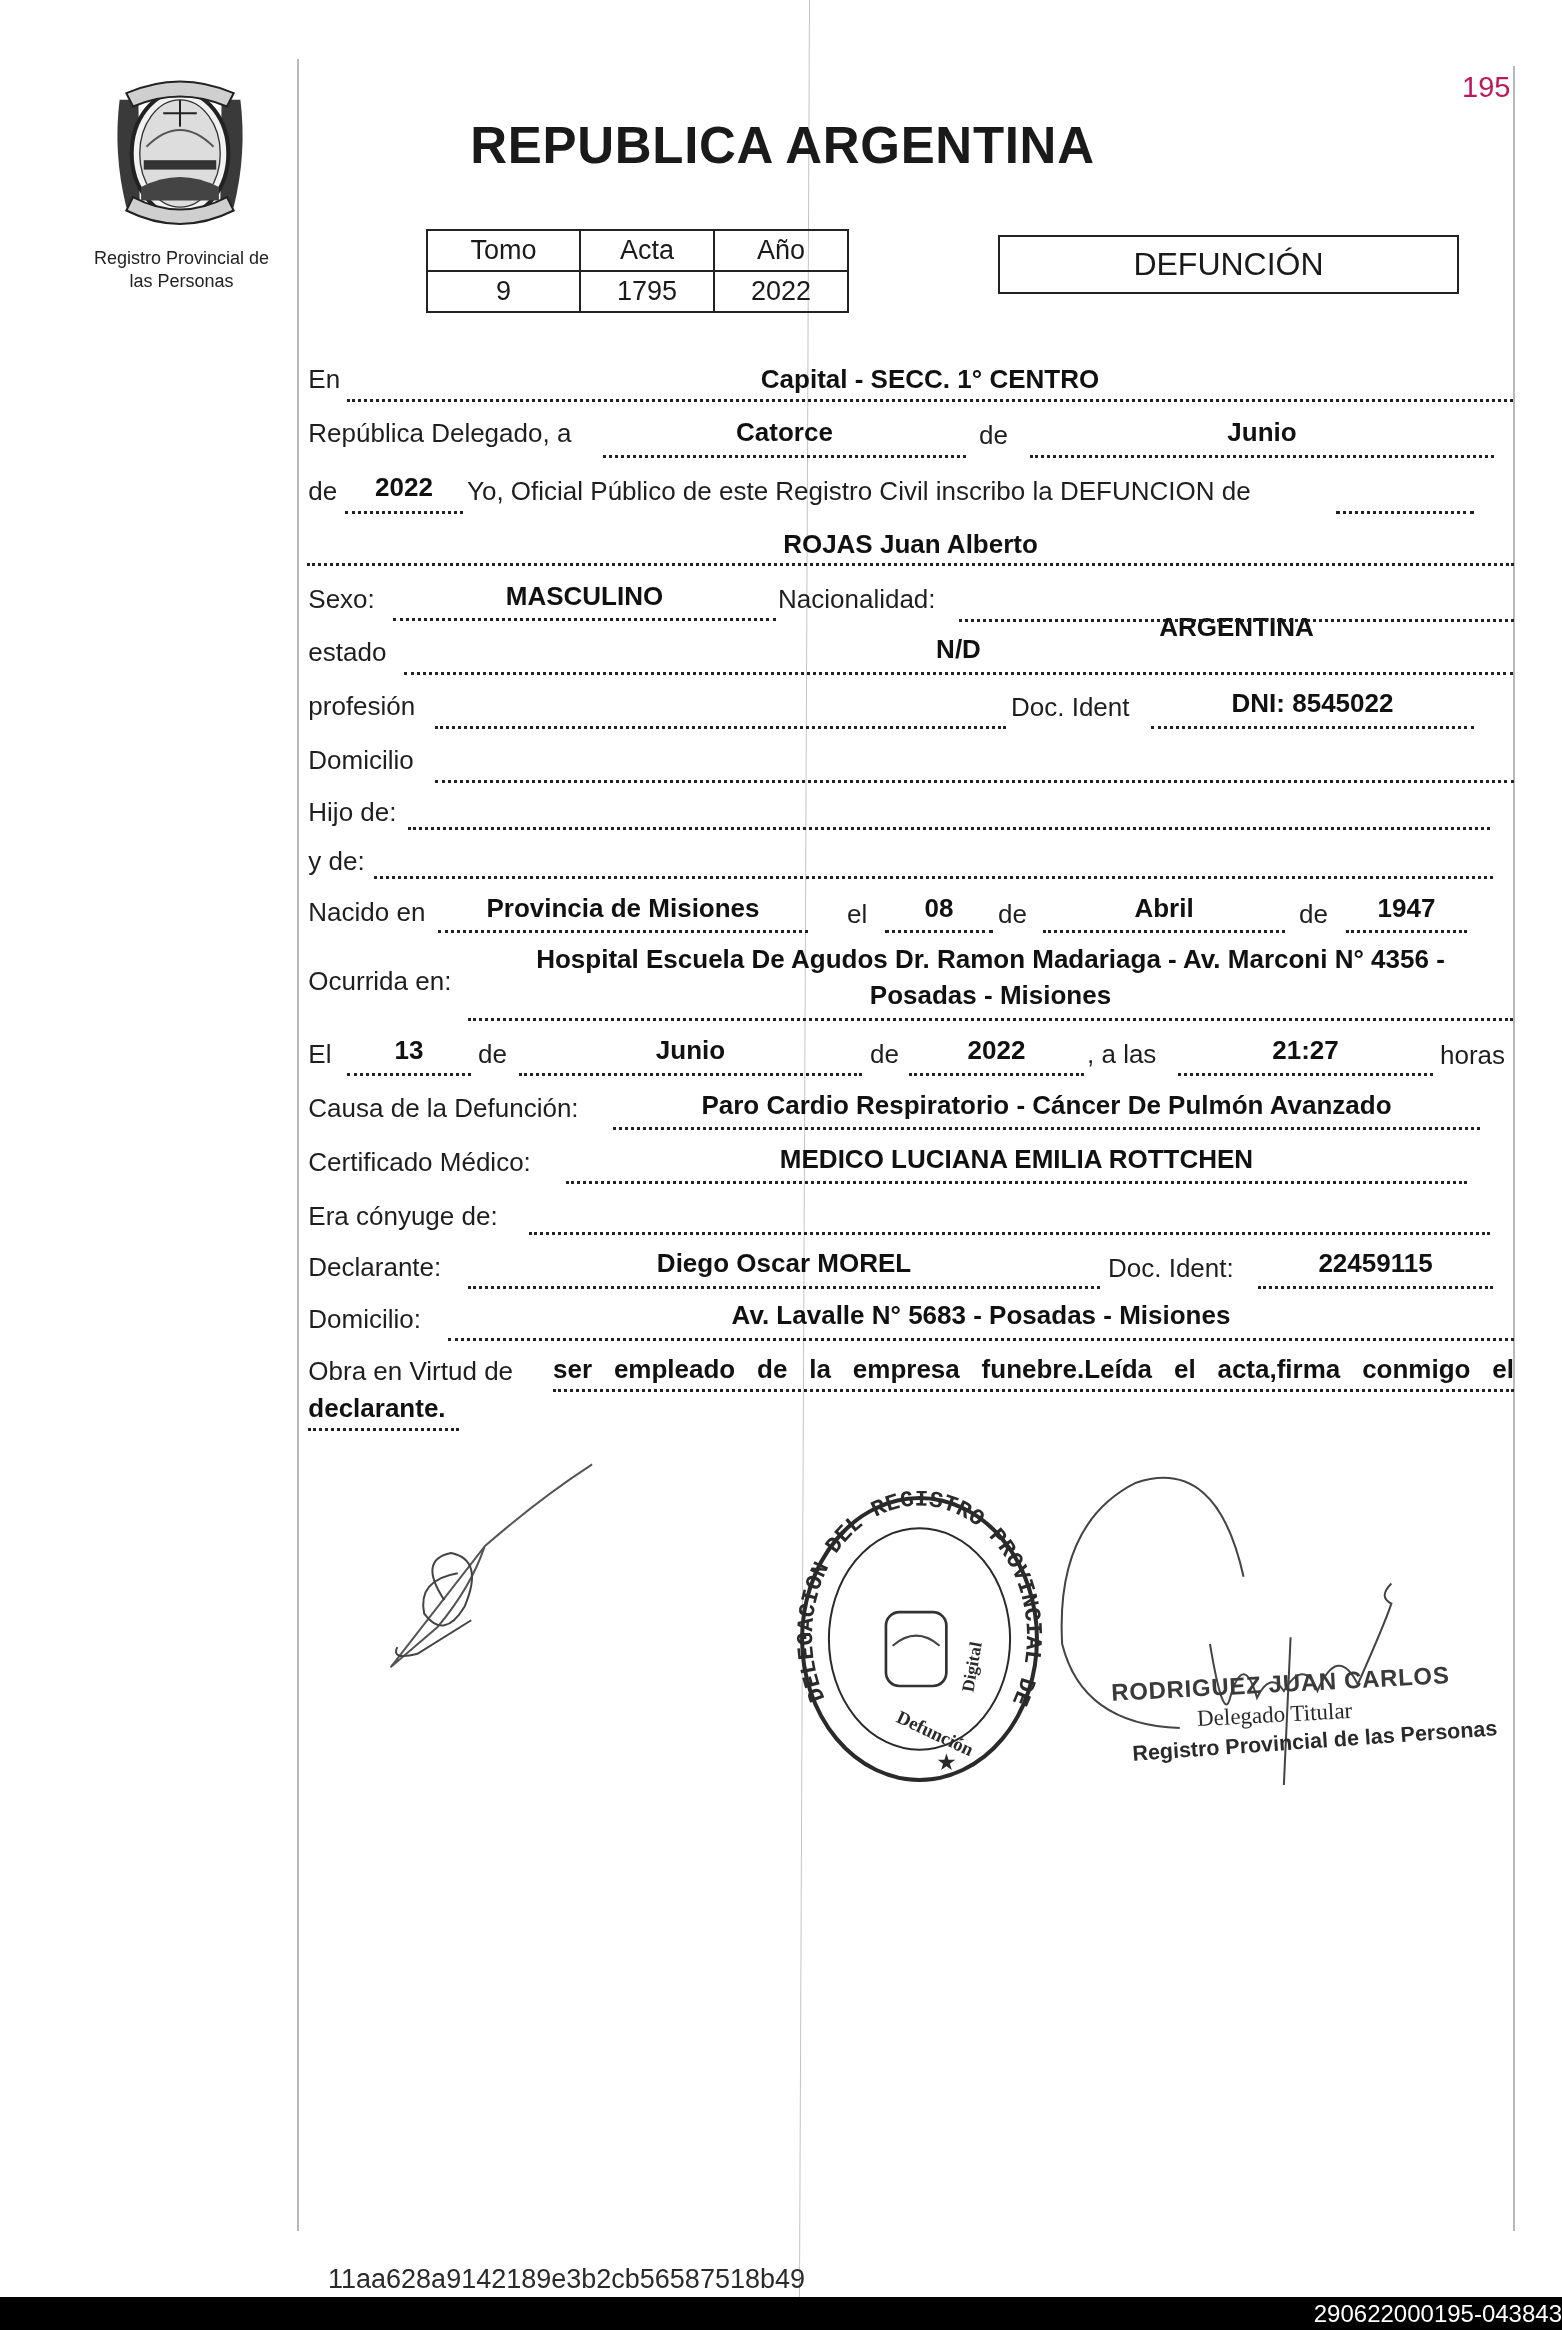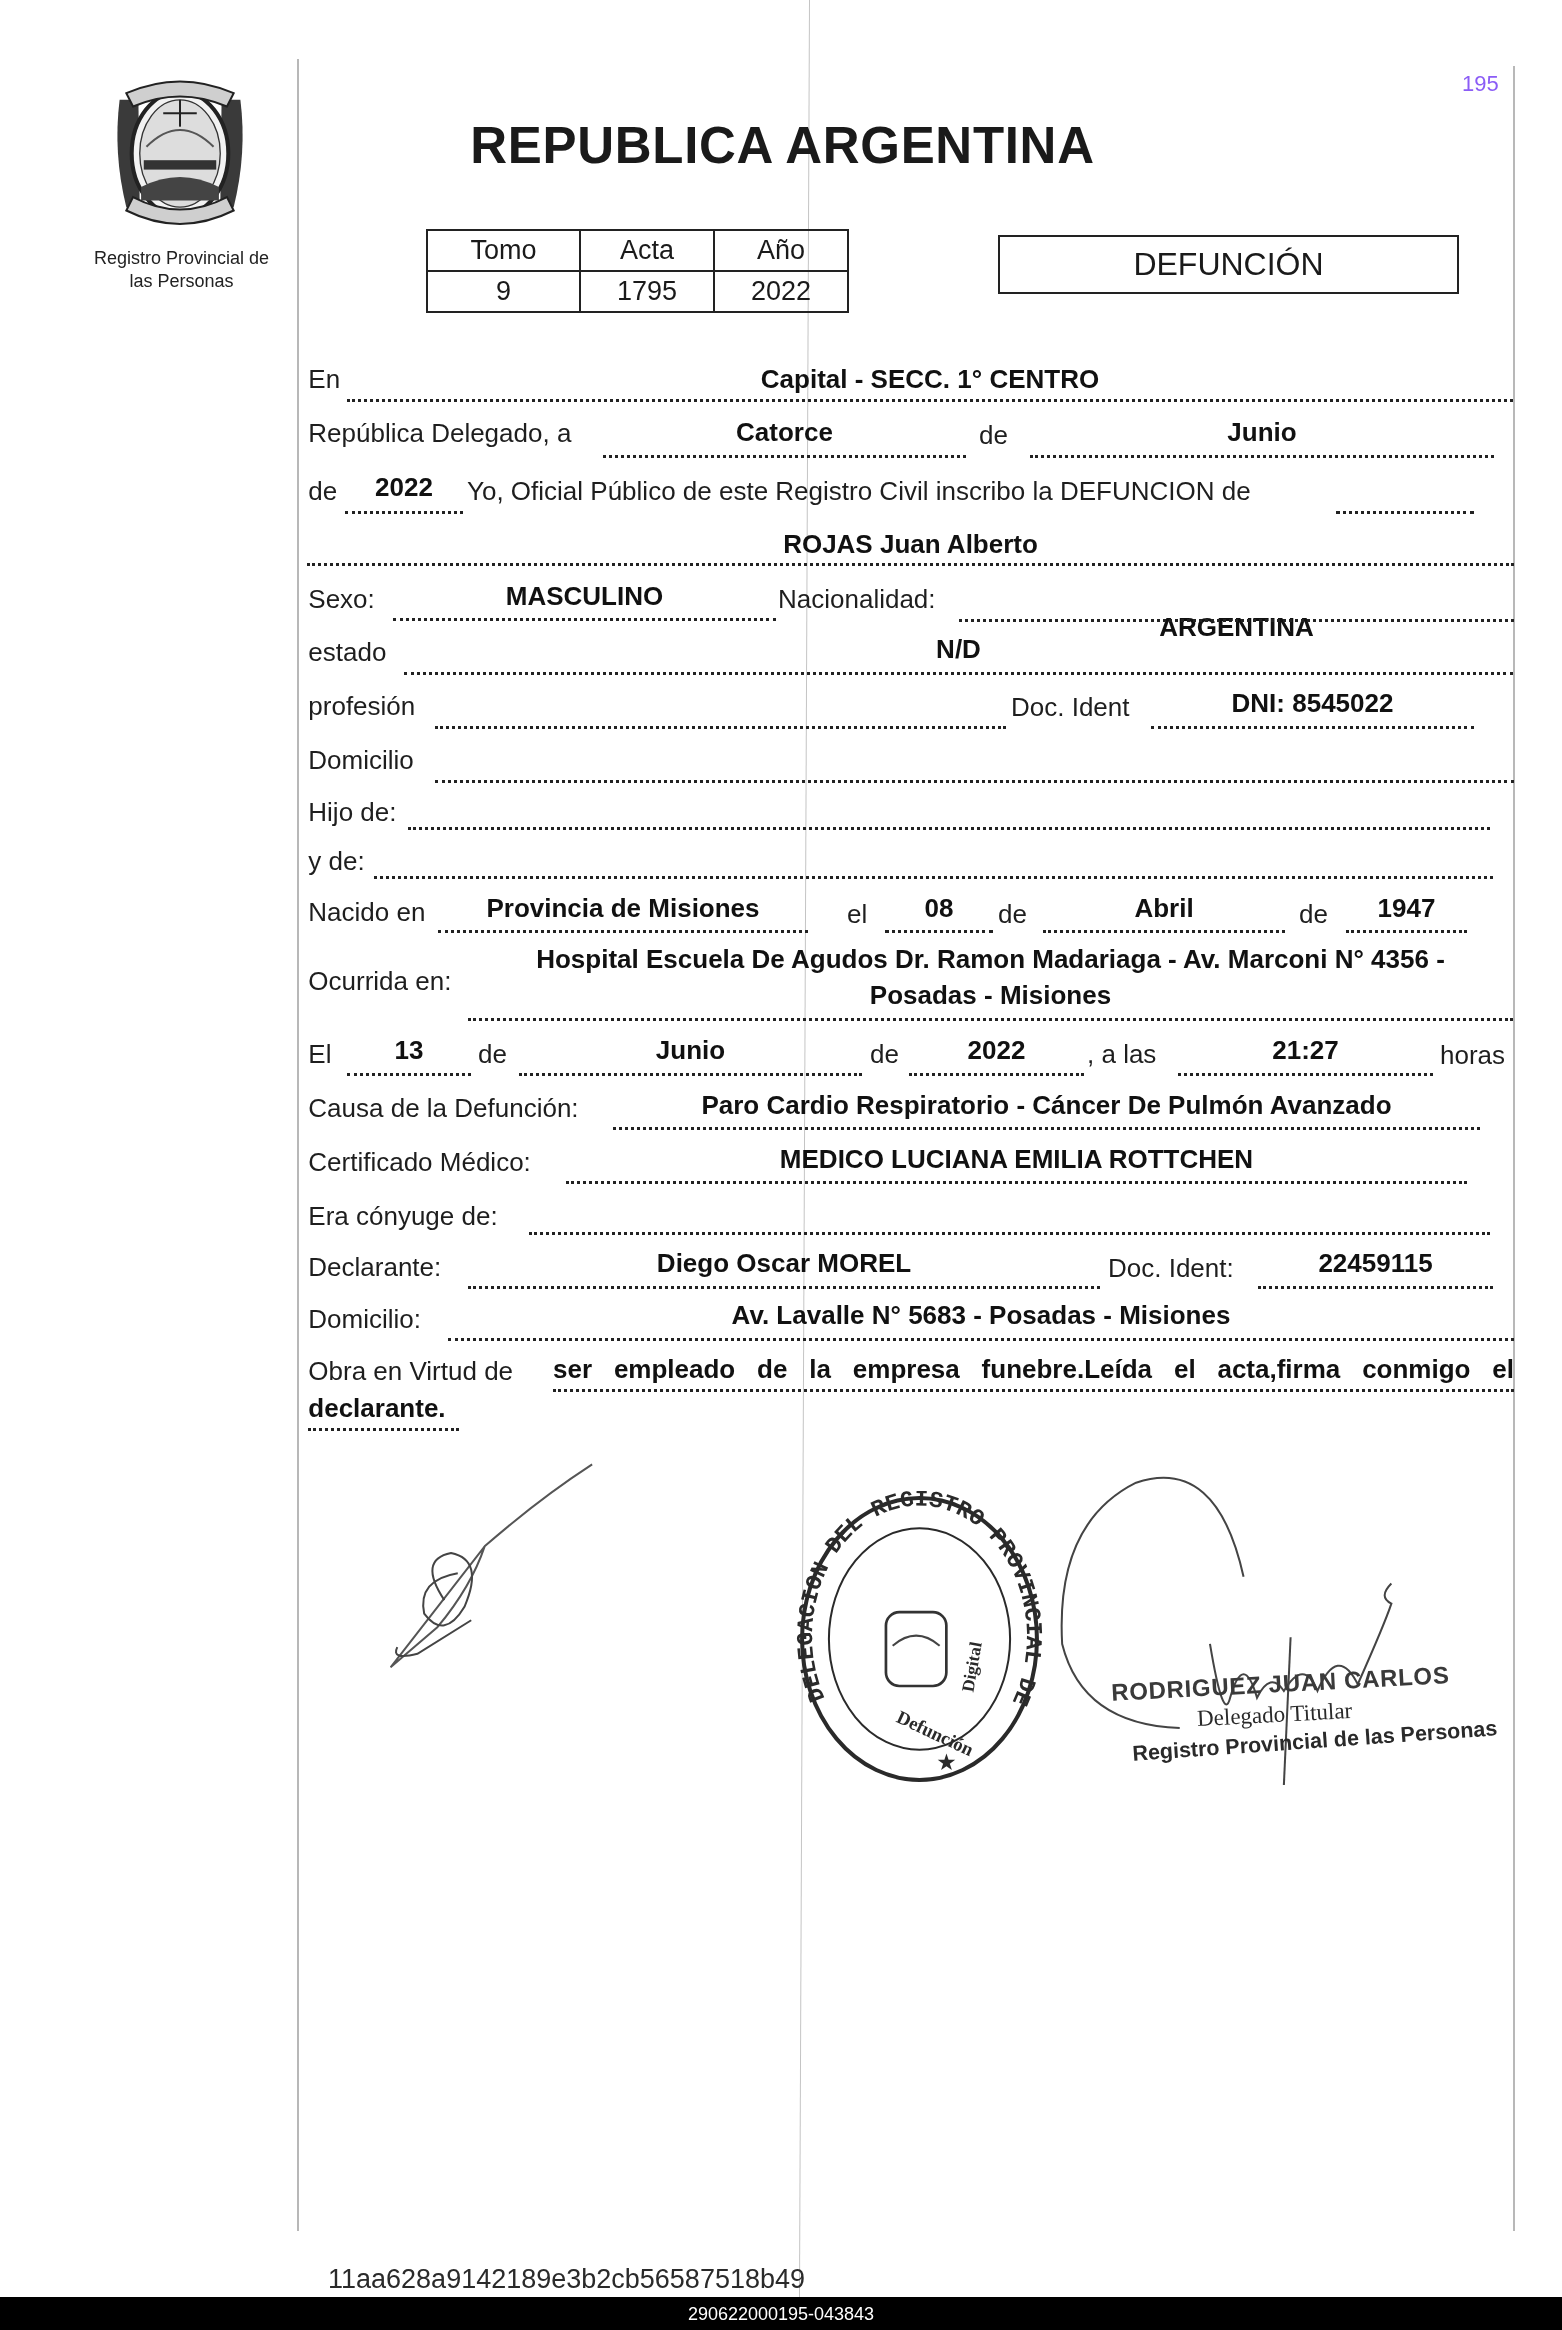--- a/index.html
+++ b/index.html
@@ -1,34 +1,34 @@
 <!DOCTYPE html>
 <html style="font-size:10.8px"><head>
 <meta charset="utf-8">
 <style>
   html, body { margin:0; padding:0; }
   body { width:1562px; height:2330px; background:#ffffff; position:relative; overflow:hidden;
          font-family:"Liberation Sans", sans-serif; color:#1a1a1a; }
   .abs { position:absolute; }
   .vline { position:absolute; width:2px; background:#b8b8b8; }
   .fold { position:absolute; width:1.3px; background:#c4c4c4; }
-  .page-number { left:1462px; top:71px; font-size:22px; color:#8b5cf6; }
+  .page-number { left:1462px; top:71px; font-size:29px; color:#be185d; }
   .title { left:0; width:1538px; top:116px; text-align:center; font-size:51px; font-weight:bold; letter-spacing:0.7px; padding-left:27px; box-sizing:border-box; }
   .seal-wrap { left:106px; top:73px; width:148px; height:161px; }
   .registry-caption { left:74px; top:247px; width:215px; text-align:center; font-size:18px; line-height:23px; color:#222; }
   table.ref { position:absolute; left:426px; top:229px; border-collapse:collapse; }
   table.ref td { border:2px solid #222; width:132px; height:39px; text-align:center; font-size:27px; padding:0; }
   table.ref td:first-child { width:151px; }
   .type-box { left:998px; top:235px; width:457px; height:55px; border:2px solid #222; display:flex; align-items:center; justify-content:center; font-size:32px; }
   .row { position:absolute; left:307px; width:1207px; height:47px; }
   .lbl { position:absolute; font-size:26px; white-space:nowrap; color:#1e1e1e; }
   .val { position:absolute; font-size:26px; font-weight:bold; white-space:nowrap; text-align:center; color:#111; }
   .dots { position:absolute; height:0; border-bottom:3.4px dotted #222; }
   .hash { left:328px; top:2264px; font-size:27px; color:#2a2a2a; }
-  .footer-bar { left:0; top:2297px; width:1562px; height:34px; background:#000; color:#fff; text-align:center; font-size:18px; line-height:34px; }
+  .footer-bar { left:0; top:2297px; width:1562px; height:34px; background:#000; color:#fff; text-align:right; font-size:24px; line-height:34px; }
 </style>
 </head>
 <body>
 
 <div class="vline" style="left:297px; top:59px; height:2172px;"></div>
 <div class="vline" style="left:1513px; top:66px; height:2165px;"></div>
 <div class="fold" style="left:809px; top:0; height:2297px; transform:rotate(0.25deg); transform-origin:top;"></div>
 
 <div class="abs page-number">195</div>
 

